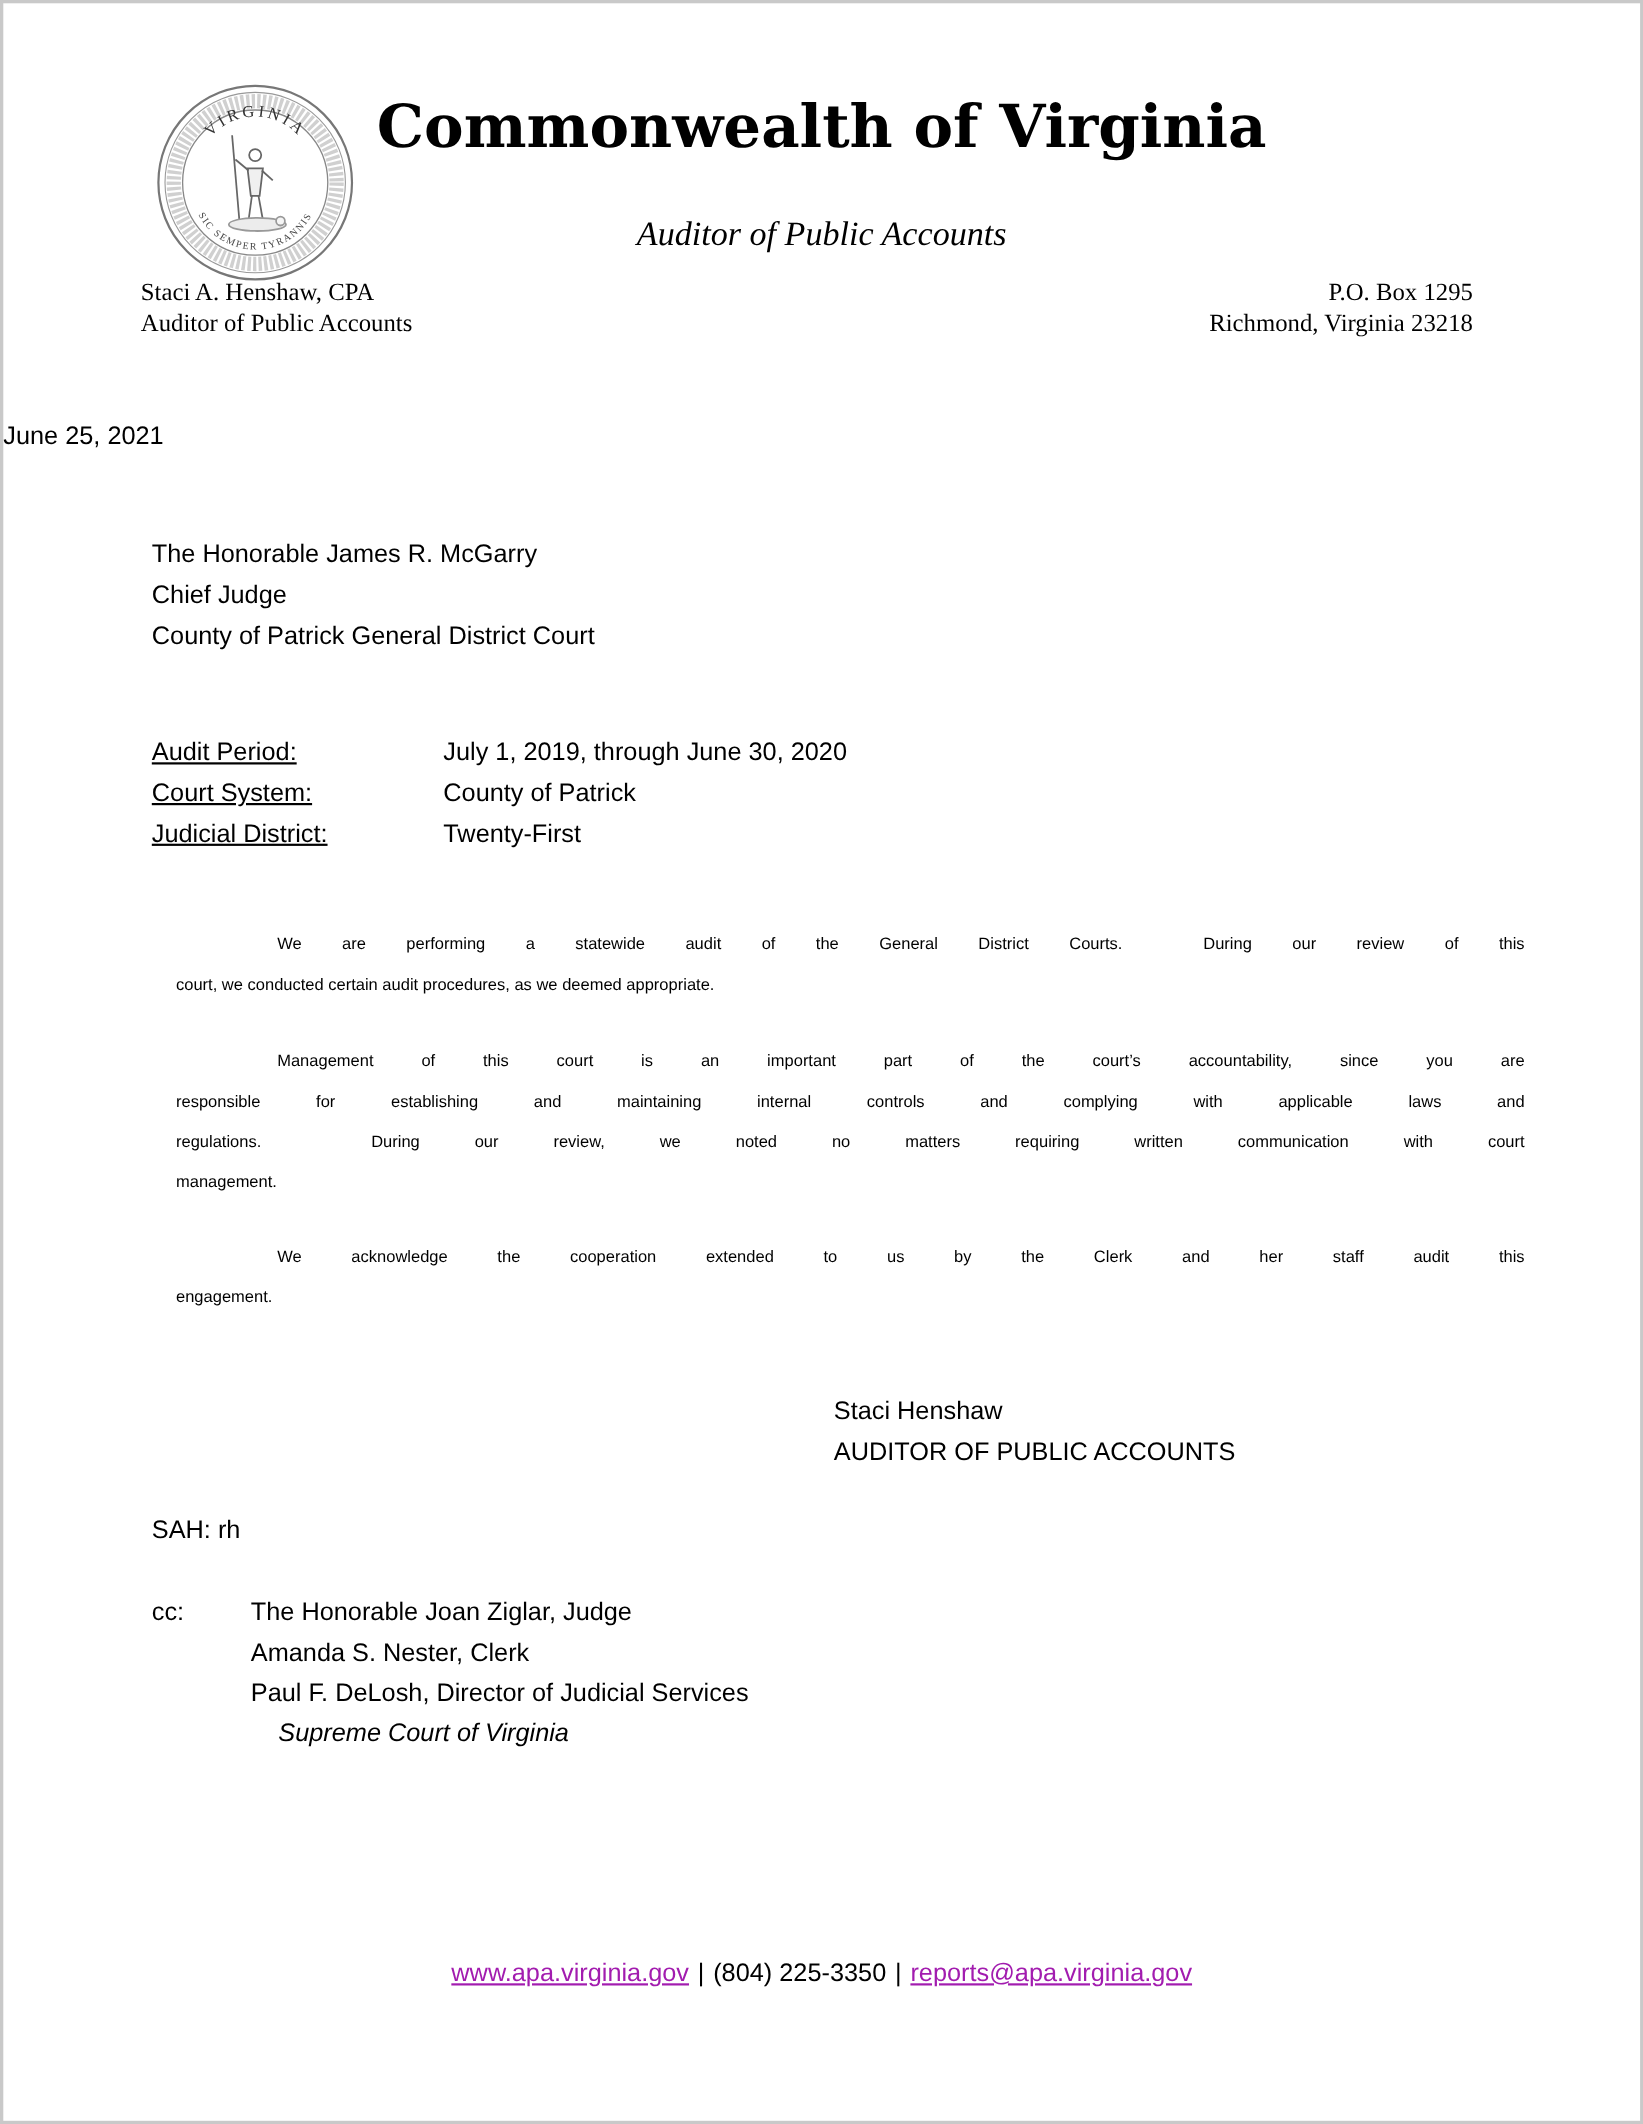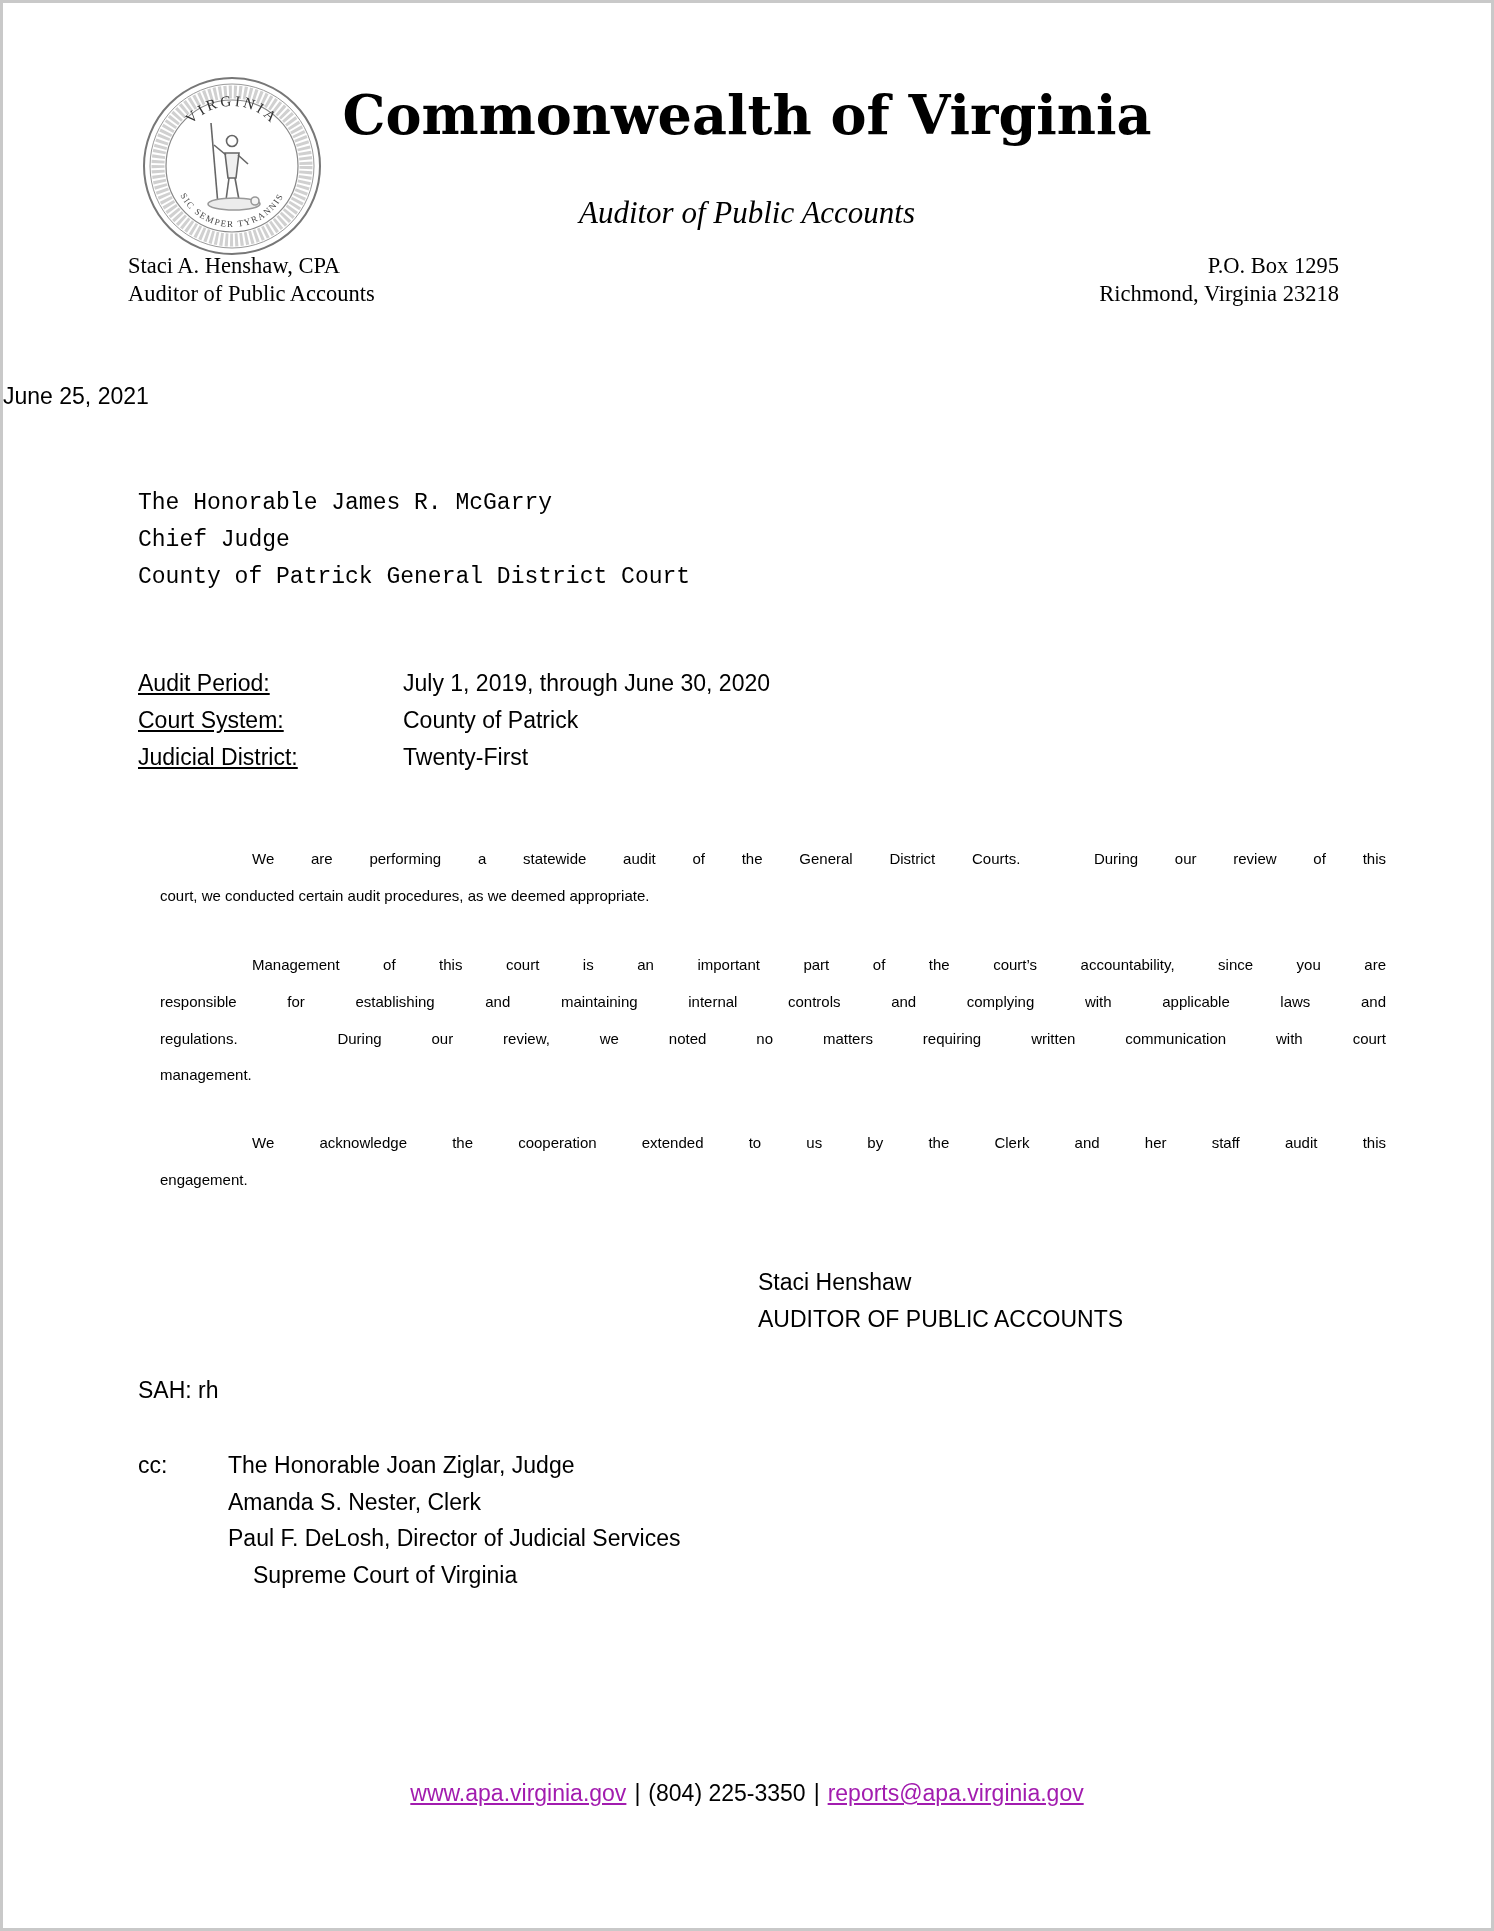--- a/index.html
+++ b/index.html
@@ -36,39 +36,39 @@
     font-size:22.5px; line-height:28px;
   }
   .lh-address {
     position:absolute; right:152px; top:249px;
     text-align:right;
     font-family:"Liberation Serif", serif;
     font-size:22.5px; line-height:28px;
   }
   
   .date-line { position:absolute; left:0; right:0; top:380px; text-align:left; font-size:23px; }
-  .recipient { position:absolute; left:135px; top:482px; font-size:23px; line-height:37px;font-family:Liberation Mono, monospace; }
+  .recipient { position:absolute; left:135px; top:482px; font-size:23px; line-height:37px; }
   .audit-info { position:absolute; left:135px; top:662px; font-size:23px; line-height:37px; }
   .audit-row { display:flex; }
   .audit-label { width:265px;text-decoration:underline; }
   .para {
     position:absolute; left:132px; width:1226px;
     font-size:15px; line-height:36.8px;margin-left:25px;
   }
   .para-1 { top:838px; }
   .para-2 { top:944px; }
   .para-3 { top:1122px; }
   .line { white-space:pre-wrap; }
   .just { text-align:justify; text-align-last:justify; }
   .ind { padding-left:92px; }
   .signature { position:absolute; left:755px; top:1261px; font-size:23px; line-height:37px; }
   .sah { position:absolute; left:135px; top:1374px; font-size:23px; }
   .cc-block { position:absolute; left:135px; top:1444px; font-size:23px; line-height:36.5px; display:flex; }
   .cc-label { width:90px; }
-  .cc-item-indent { padding-left:25px; }
+  .cc-item-indent { padding-left:25px;font-style:italic; }
   
   .footer { position:absolute; left:0; right:0; top:1777px; text-align:center; font-size:23px; }
   .footer a { color:#a21caf; text-decoration:underline; }
   .footer .sep { color:#000; padding:0 8px; }
   
   .seal-stroke { fill:none; stroke:#666; }
 </style>
 </head>
 <body>
 

